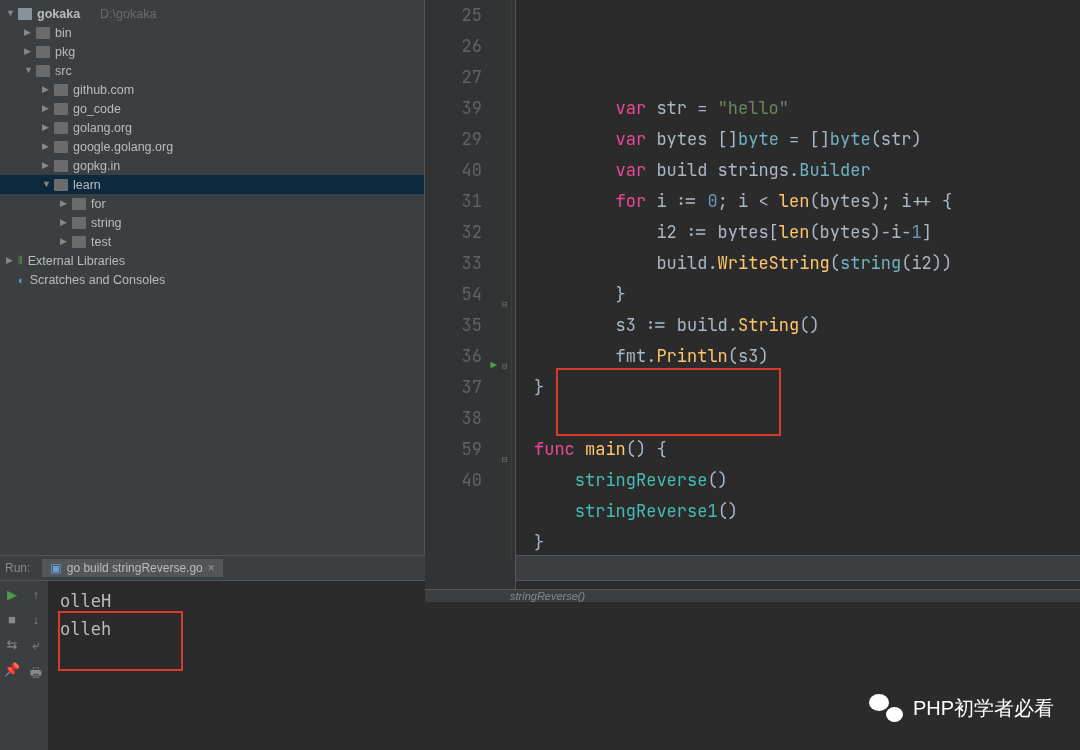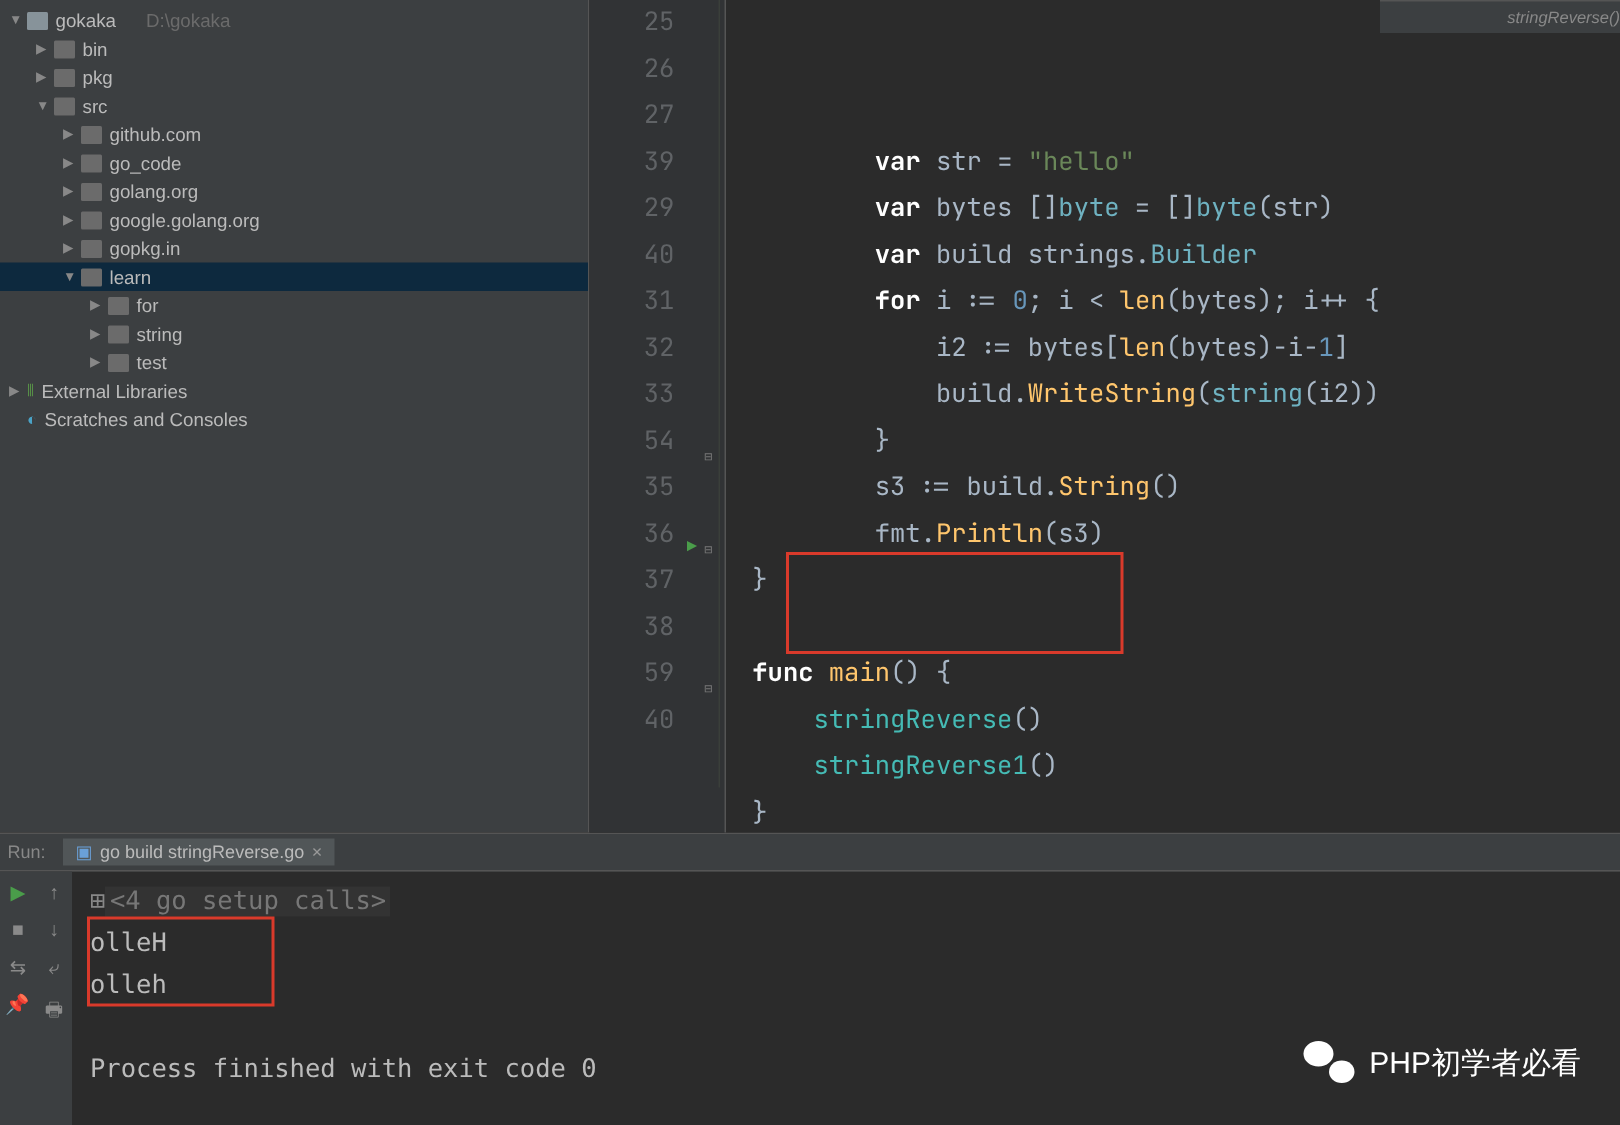--- a/index.html
+++ b/index.html
@@ -31,39 +31,39 @@
 .folder-icon.root { background:#87939a; }
 .name { color: #bbbbbb; }
 .path { color: #6b6b6b; margin-left: 20px; }
 .lib-icon { color:#599448; margin-right:5px; font-size:11px; }
 .scratch-icon { color:#4aa3c7; margin-right:5px; font-size:11px; }
 
 .editor {
   flex: 1;
   background: #2b2b2b;
   position: relative;
-  display: flex; 
+  display: flex; flex-direction: column;
 }
 .code-area { flex:1; display:flex; font-family: "JetBrains Mono", "Consolas", monospace; font-size: 17px; line-height: 31px; }
 .gutter {
   width: 75px;
   background: #313335;
   color: #606366;
   text-align: right;
   padding-right: 18px;
   padding-top: 0;
   position:relative;
 }
 .gutter .ln { height: 31px; }
 .gutter .run-mark { position:absolute; right:3px; color:#4a9d4a; font-size:11px; }
 .fold-col { width:16px; background:#313335; border-right:1px solid #555; position:relative; }
 .fold-marker { position:absolute; left:2px; color:#777; font-size:9px; }
 .vline { position:absolute; left:11px; top:0; bottom:30px; width:1px; background:#3a3f3a; }
 .code { flex:1; padding-left: 18px; white-space: pre; color:#a9b7c6; position:relative; }
-.kw { color:#ffffff;font-weight:bold; }
+.kw { color:#ec4899; }
 .str { color:#6a8759; }
 .num { color:#6897bb; }
 .fn { color:#ffc66d; }
 .typ { color:#6fb2c1; }
 .op { color:#a9b7c6; }
 .call { color:#45bbb5; }
 .hl-box { position:absolute; border:2px solid #d93a2b; pointer-events:none; }
 .crumb { height:22px; background:#3c3f41; color:#888; font-size:11px; padding-left:85px; display:flex; align-items:center; border-top:1px solid #555; font-style:italic; }
 
 .run-panel { flex:1; background:#2b2b2b; border-top:1px solid #555; display:flex; flex-direction:column; }
@@ -83,21 +83,21 @@
 </style>
 </head>
 <body>
 
 <div class="main-area">
   <div class="sidebar">
     <div class="tree" id="tree">
         <div class="tree-row">
           <span class="chev">▼</span>
           <span class="folder-icon root"></span>
-          <span class="name" style="font-weight:normal">gokaka</span>
+          <span class="name" style="font-weight:bold">gokaka</span>
           <span class="path">D:\gokaka</span>
         </div>
         <div class="tree-row" style="padding-left: 24px;">
           <span class="chev">▶</span>
           <span class="folder-icon"></span>
           <span class="name">bin</span>
         </div>
         <div class="tree-row" style="padding-left: 24px;">
           <span class="chev">▶</span>
           <span class="folder-icon"></span>
@@ -221,25 +221,23 @@
       </div>
       <div class="tool-col">
         <span>↑</span>
         <span>↓</span>
         <span>⤶</span>
         <span>🖶</span>
       </div>
     </div>
     <div class="console" id="console">
 
-    <div><span style="color:#888">⊞</span><span class="setup">&lt;4 go setup calls&gt;</span></div>
         <div>olleH</div>
         <div>olleh</div>
         <div>&nbsp;</div>
-        <div>Process finished with exit code 0</div>
         <div class="hl-box" id="hlbox2" style="left: 10px; top: 30px; width: 125px; height: 60px;"></div>
       </div>
   </div>
 </div>
 
 <div class="watermark">
   <div class="wechat-icon"></div>
   <span>PHP初学者必看</span>
 </div>
 

